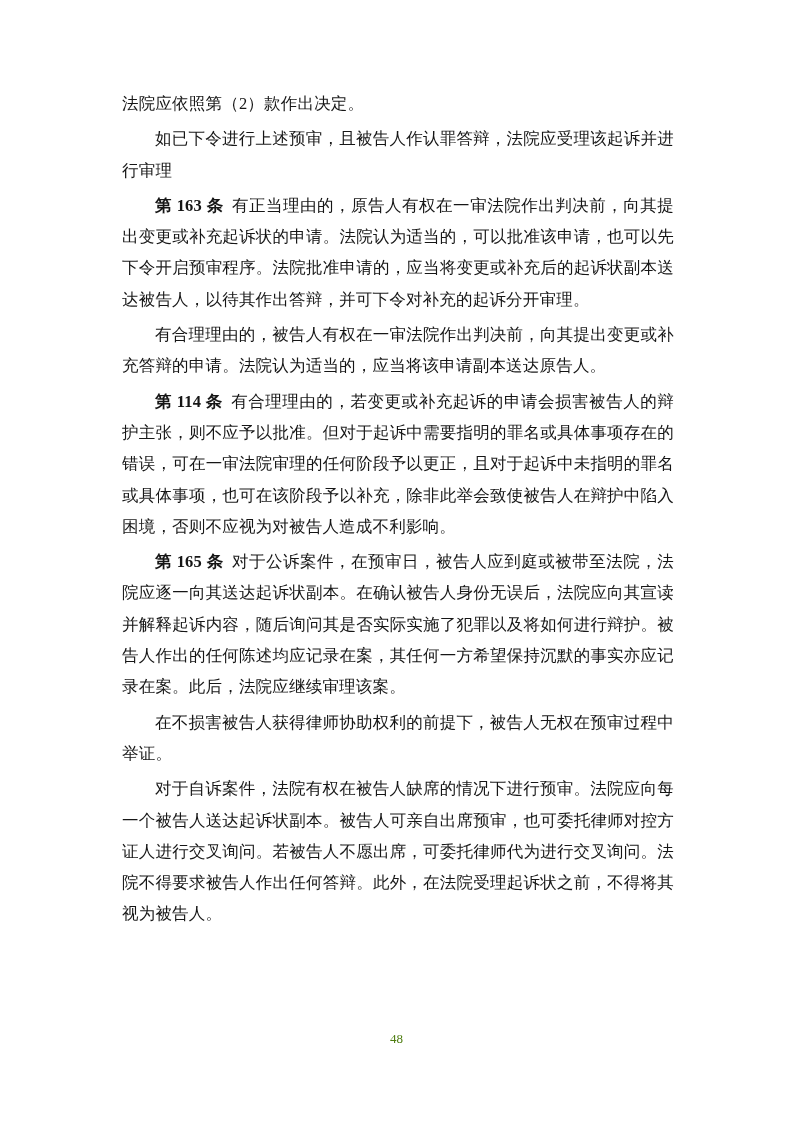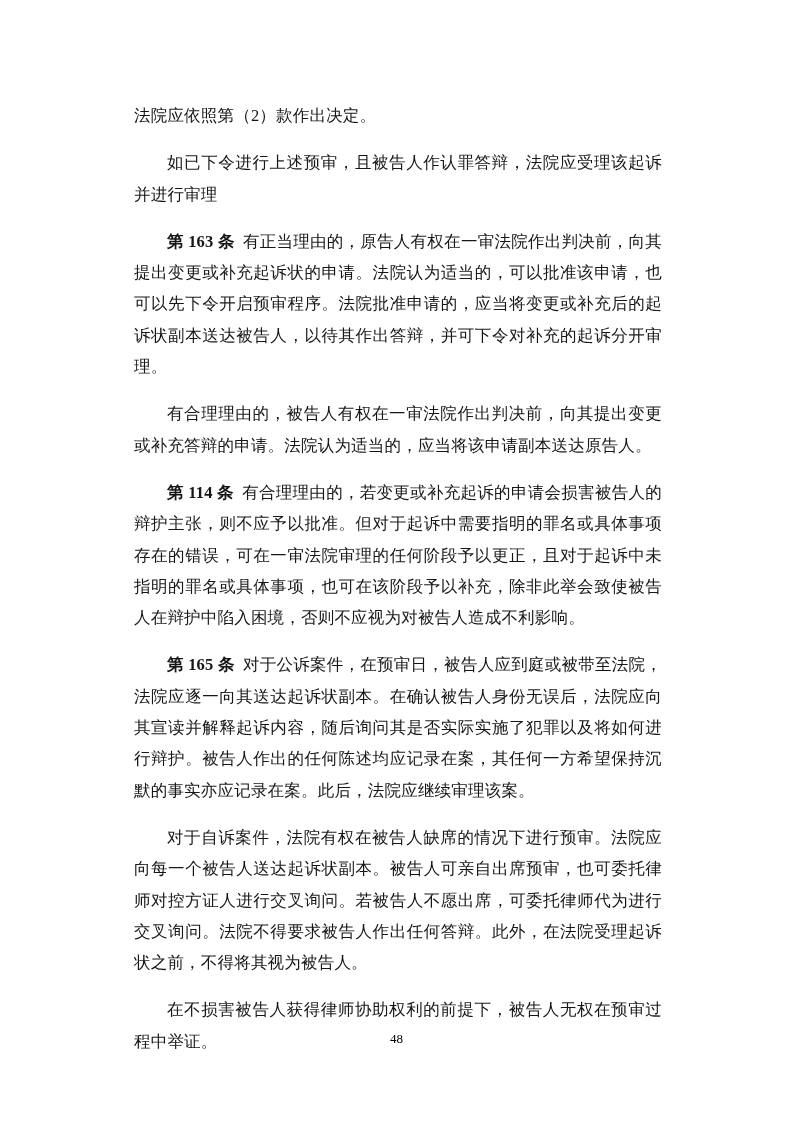--- a/index.html
+++ b/index.html
@@ -25,21 +25,21 @@
     top: 84px;
     width: 560px;
     font-family: "Liberation Serif", "DejaVu Serif", serif;
     font-size: 16.5px;
     line-height: 31.3px;
     color: #161616;
     text-align: justify;
     letter-spacing: 0.2px;
   }
   .content p {
-    margin: 16px;
+    margin: 4px;
     padding: 0;
     text-indent: 2em;
   }
   .content p.no-indent {
     text-indent: 0;
   }
   .lead {
     font-weight: bold;
   }
   .lead:empty {
@@ -49,21 +49,21 @@
     margin-right: 0.5em;
   }
   .page-number {
     position: absolute;
     top: 1031px;
     left: 0;
     width: 100%;
     text-align: center;
     font-family: "Liberation Serif", "DejaVu Serif", serif;
     font-size: 13px;
-    color: #000000;
+    color: #4d7c0f;
   }
 </style>
 </head>
 <body>
 
 <div class="page">
   <div class="content">
 
     <p class="no-indent">
       <span>法院应依照第（2）款作出决定。</span>
@@ -84,24 +84,24 @@
 
     <p>
       <span class="lead">第 114 条</span><span>有合理理由的，若变更或补充起诉的申请会损害被告人的辩护主张，则不应予以批准。但对于起诉中需要指明的罪名或具体事项存在的错误，可在一审法院审理的任何阶段予以更正，且对于起诉中未指明的罪名或具体事项，也可在该阶段予以补充，除非此举会致使被告人在辩护中陷入困境，否则不应视为对被告人造成不利影响。</span>
     </p>
 
     <p>
       <span class="lead">第 165 条</span><span>对于公诉案件，在预审日，被告人应到庭或被带至法院，法院应逐一向其送达起诉状副本。在确认被告人身份无误后，法院应向其宣读并解释起诉内容，随后询问其是否实际实施了犯罪以及将如何进行辩护。被告人作出的任何陈述均应记录在案，其任何一方希望保持沉默的事实亦应记录在案。此后，法院应继续审理该案。</span>
     </p>
 
     <p>
-      <span>对于自诉案件，法院有权在被告人缺席的情况下进行预审。法院应向每一个被告人送达起诉状副本。被告人可亲自出席预审，也可委托律师对控方证人进行交叉询问。若被告人不愿出席，可委托律师代为进行交叉询问。法院不得要求被告人作出任何答辩。此外，在法院受理起诉状之前，不得将其视为被告人。</span>
+      <span>在不损害被告人获得律师协助权利的前提下，被告人无权在预审过程中举证。</span>
     </p>
 
     <p>
-      <span>在不损害被告人获得律师协助权利的前提下，被告人无权在预审过程中举证。</span>
+      <span>对于自诉案件，法院有权在被告人缺席的情况下进行预审。法院应向每一个被告人送达起诉状副本。被告人可亲自出席预审，也可委托律师对控方证人进行交叉询问。若被告人不愿出席，可委托律师代为进行交叉询问。法院不得要求被告人作出任何答辩。此外，在法院受理起诉状之前，不得将其视为被告人。</span>
     </p>
 
 
   </div>
 
   <div class="page-number">48</div>
 </div>
 
 </body></html>

